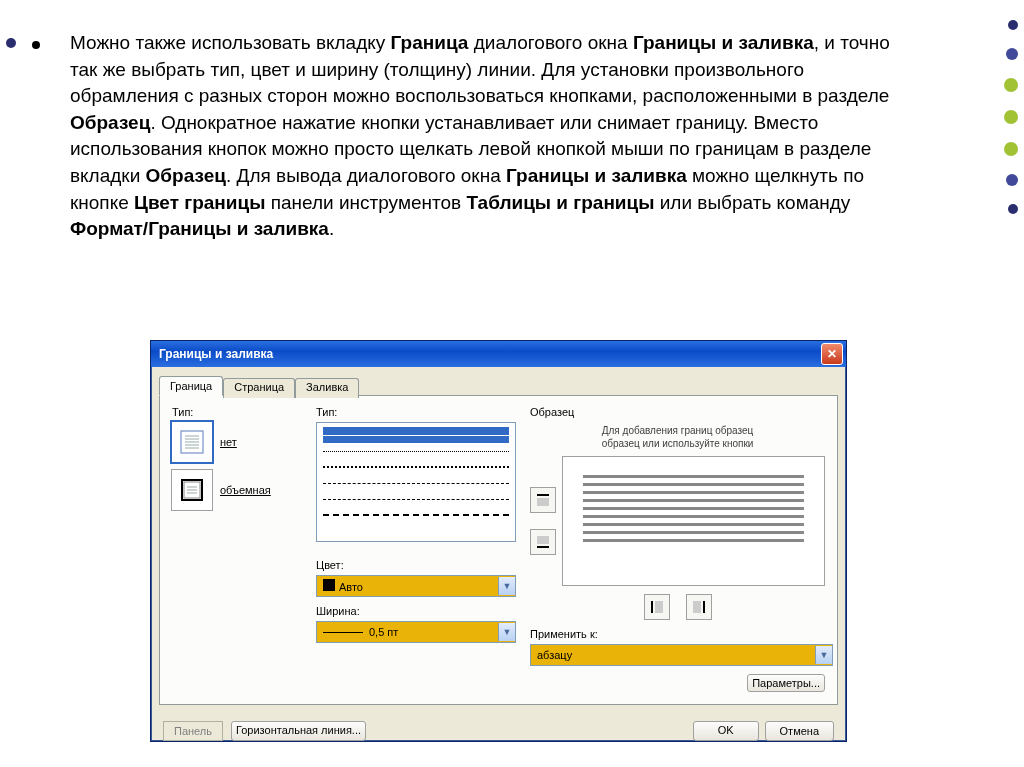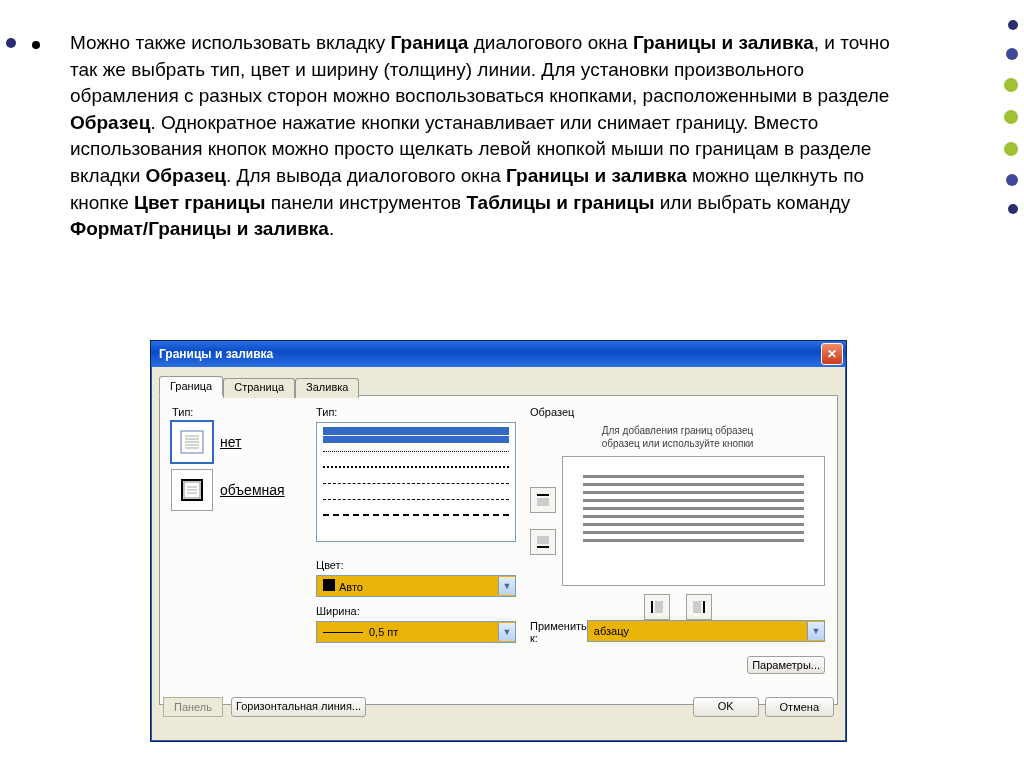--- a/index.html
+++ b/index.html
@@ -146,21 +146,21 @@
     border:1px solid #fff;
     background:#fff;
     box-shadow:0 0 0 1px #a0a0a0;
     display:flex;
     align-items:center;
     justify-content:center;
     cursor:pointer;
   }
   .type-icon.selected { box-shadow:0 0 0 2px #316ac5; }
   .type-icon svg { display:block; }
-  .type-label { font-size:14px; text-decoration:underline; }
+  .type-label { font-size:11px; text-decoration:underline; }
 
   .line-list {
     border:1px solid #7f9db9;
     background:#fff;
     height:120px;
     padding:4px 6px;
     box-sizing:border-box;
   }
   .line-item {
     height:16px;
@@ -217,35 +217,35 @@
   .preview {
     flex:1;
     background:#fff;
     border:1px solid #a0a0a0;
     height:130px;
     padding:18px 20px;
     box-sizing:border-box;
   }
   .preview-lines div { height:3px; background:#888; margin-bottom:5px; }
   .bottom-btns { display:flex; gap:16px; justify-content:center; margin-top:8px;}
-  .apply-row { display:flex; margin-top:0;}
+  .apply-row { display:flex; flex-direction:column; margin-top:8px;}
   .apply-row .combo { width:100%;}
   .params-btn-row { text-align:right; margin-top:8px;}
   .button {
     border:1px solid #a0a0a0;
     background:linear-gradient(#fdfdfd,#e8e6dc);
     padding:2px 4px;
     font-size:11px;
     border-radius:3px;
     cursor:pointer;
     display:inline-block;
   }
   .footer {
     position:absolute;
-    bottom:24px;
+    bottom:0;
     left:12px;
     right:12px;
     display:flex;
     justify-content:space-between;
     align-items:center;
   }
   .footer .right { display:flex; gap:6px;}
   .footer .left { display:flex; gap:8px;}
   .btn-flat {
     border:1px solid #b0b0a0;

